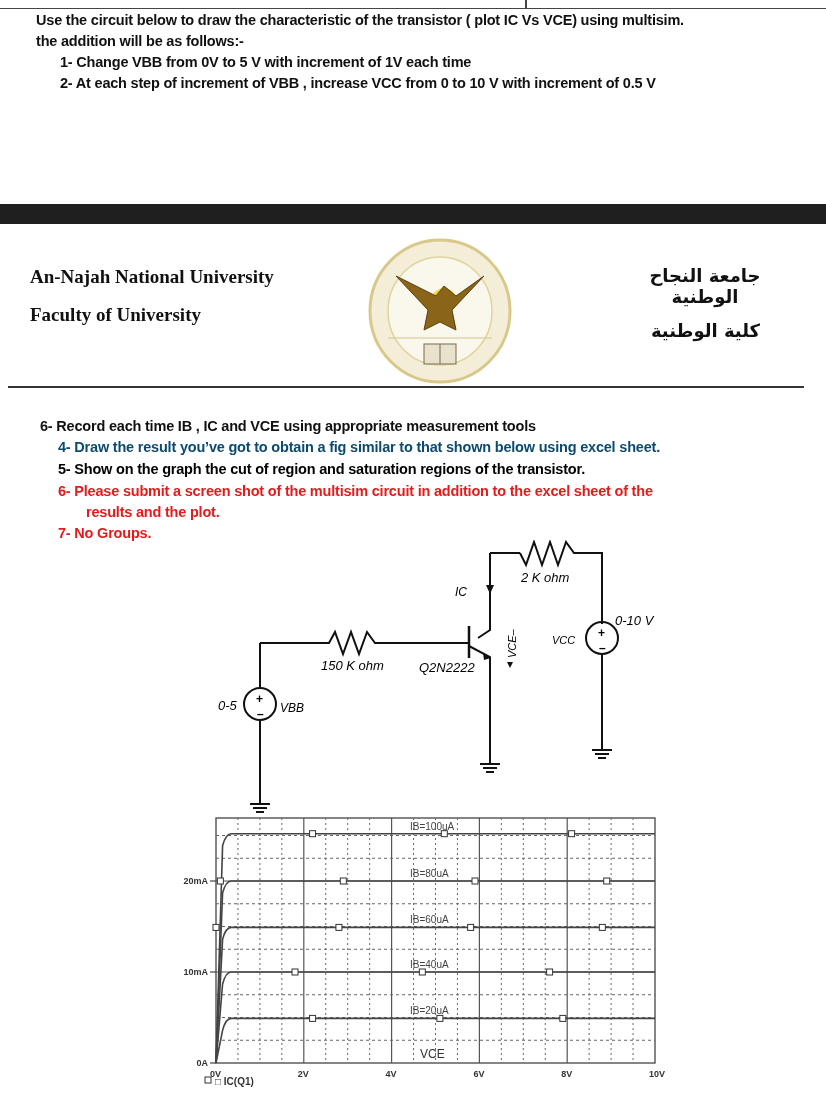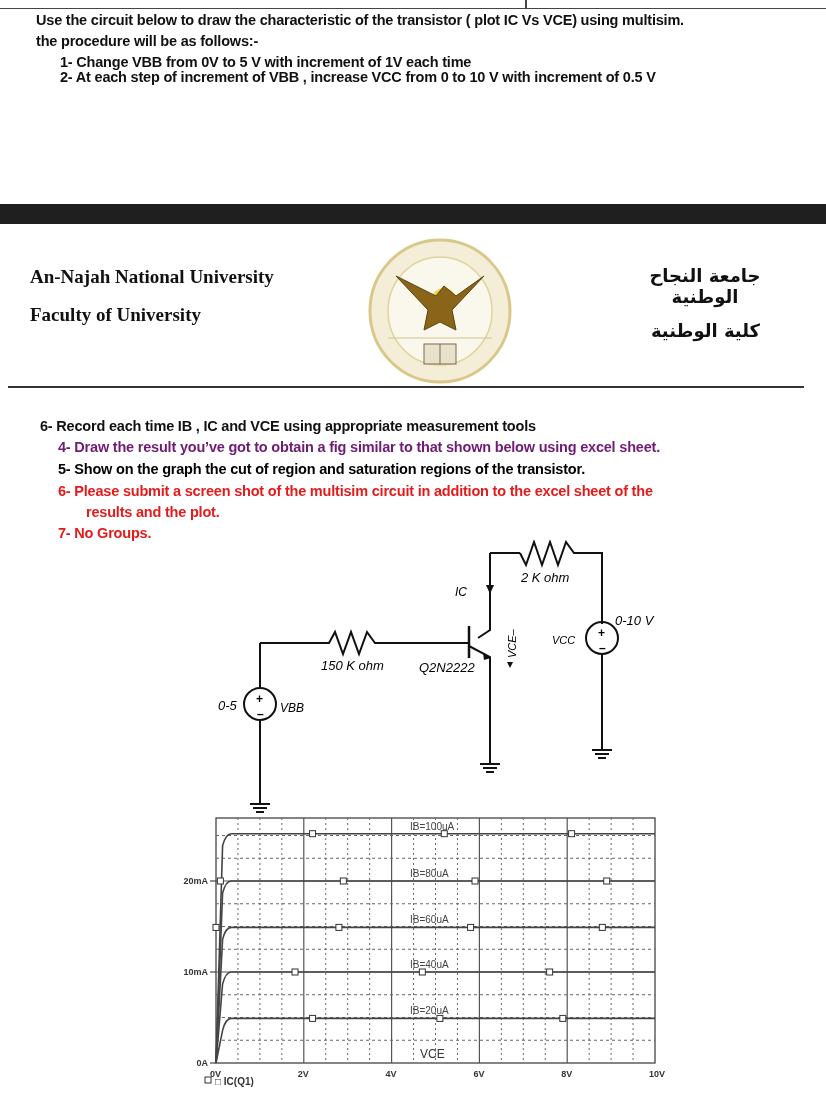--- a/index.html
+++ b/index.html
@@ -15,23 +15,23 @@
   svg text{font-family:"Liberation Sans",sans-serif;}
 </style>
 </head>
 <body>
 
 <div class="topline">
     <div class="tick"></div>
   </div>
 
 <div class="instr" style="left:36px;top:10px;">Use the circuit below to draw the characteristic of the transistor ( plot IC Vs VCE)  using multisim.</div>
-<div class="instr" style="left:36px;top:31px;">the procedure will be as follows:-</div>
+<div class="instr" style="left:36px;top:31px;">the addition will be as follows:-</div>
 <div class="instr" style="left:60px;top:52px;">1-  Change  VBB from  0V to 5 V with  increment of 1V each time</div>
-<div class="instr" style="left:60px;top:67px;">2-  At each step of increment of  VBB , increase VCC from 0 to 10 V  with increment of 0.5 V</div>
+<div class="instr" style="left:60px;top:73px;">2-  At each step of increment of  VBB , increase VCC from 0 to 10 V  with increment of 0.5 V</div>
 
 <div class="band"></div>
 
 <div class="uni" style="left:30px;top:266px;">An-Najah National University</div>
 <div class="uni" style="left:30px;top:304px;">Faculty of University</div>
 
 <svg style="position:absolute;left:366px;top:238px;" width="148" height="146">
   <ellipse cx="74" cy="73" rx="70" ry="71" fill="#f4eed8" stroke="#d8c98a" stroke-width="3"></ellipse>
   <ellipse cx="74" cy="73" rx="52" ry="54" fill="#faf7ec" stroke="#e0d49c" stroke-width="1.5"></ellipse>
   <line x1="22" y1="100" x2="126" y2="100" stroke="#d4c48c" stroke-width="1"></line>
@@ -40,21 +40,21 @@
   <rect x="58" y="106" width="32" height="20" fill="#e8e2cc" stroke="#7a6a4a"></rect>
   <line x1="74" y1="106" x2="74" y2="126" stroke="#7a6a4a"></line>
 </svg>
 
 <div class="arabic" style="left:620px;top:265px;width:170px;text-align:center;">جامعة النجاح الوطنية</div>
 <div class="arabic" style="left:620px;top:320px;width:140px;text-align:right;">كلية الوطنية</div>
 
 <div class="rule"></div>
 
 <div class="instr" style="left:40px;top:416px;color:#111;">6- Record each time IB , IC and VCE using appropriate measurement tools</div>
-<div class="instr" style="left:58px;top:437px;color:#701a75;">4-  Draw the result you’ve  got to obtain a fig similar to that shown  below  using excel sheet.</div>
+<div class="instr" style="left:58px;top:437px;color:#0c4a6e;">4-  Draw the result you’ve  got to obtain a fig similar to that shown  below  using excel sheet.</div>
 <div class="instr" style="left:58px;top:459px;color:#000000;">5-  Show on the graph the cut of region and saturation regions of the transistor.</div>
 <div class="instr red" style="left:58px;top:481px;">6-  Please submit a screen shot of the multisim circuit in addition to the excel sheet of the</div>
 <div class="instr red" style="left:86px;top:502px;">results and the plot.</div>
 <div class="instr red" style="left:58px;top:523px;">7-  No Groups.</div>
 
 <svg style="position:absolute;left:0;top:540px;" width="826" height="280">
   <g stroke="#111" stroke-width="2" fill="none">
 
     <path d="M490 13 L520 13"></path>
     <path d="M520 13 L526 25 L534 2 L542 25 L550 2 L558 25 L566 2 L574 13 L602 13 L602 84"></path>

